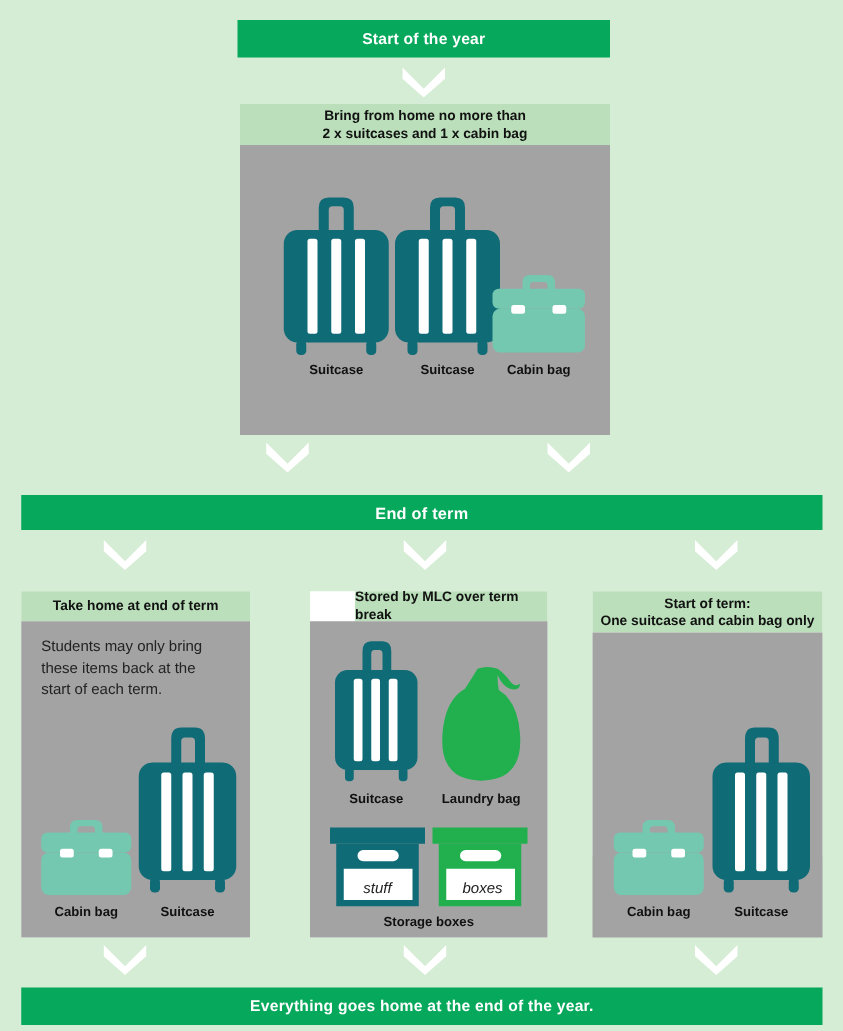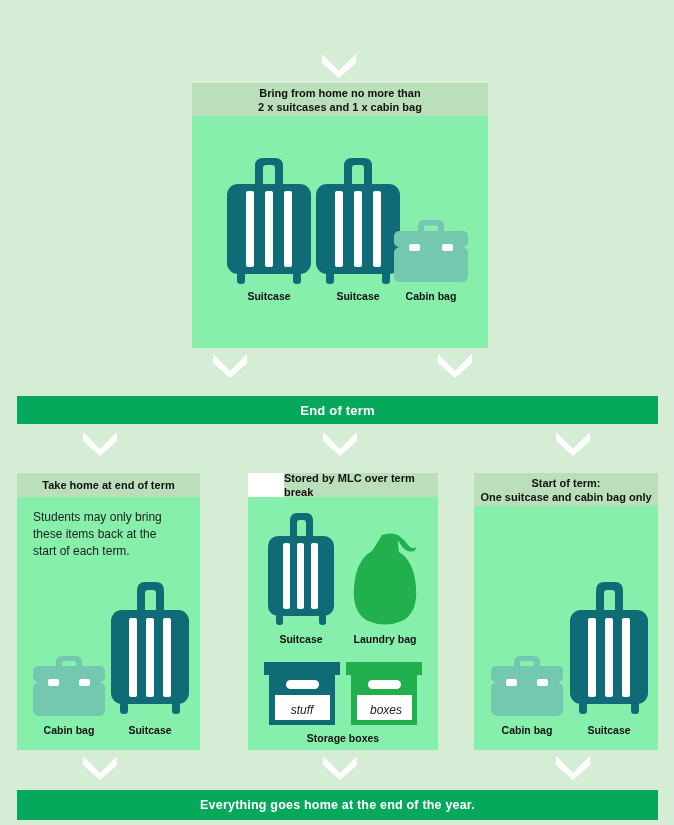--- a/index.html
+++ b/index.html
@@ -26,21 +26,21 @@
   .chev svg{display:block;width:100%;height:100%;}
 
   
   .card{position:absolute;background:#ffffff;}
   .card-head{
     background:#badfba;color:#111;
     font-size:11px;font-weight:bold;
     display:flex;flex-direction:column;align-items:center;justify-content:center;
     line-height:14px;
   }
-  .card-body{position:relative;background:#86efac;}
+  .card-body{position:relative;background:#a3a3a3;}
 
   #card-bring{left:192px;top:83px;width:296px;height:265px;}
   #card-bring .card-head{height:33px;}
   #card-bring .card-body{height:232px;}
 
   #card-take{left:17px;top:473px;width:183px;height:277px;}
   #card-take .card-head{height:24px;}
   #card-take .card-body{height:253px;}
 
   #card-stored{left:248px;top:473px;width:190px;height:277px;}
@@ -63,20 +63,23 @@
     position:absolute;width:100%;text-align:center;
     font-size:10.5px;font-weight:bold;color:#111;white-space:nowrap;
   }
   .cap-italic{font-style:italic;font-weight:normal;}
 </style>
 </head>
 <body>
 
 <div class="stage">
 
+  <div class="banner" id="banner-start">
+    <span>Start of the year</span>
+  </div>
 
   <div class="chev" style="left:319px;top:52px;">
     <svg viewBox="0 0 40 26">
         <path d="M3 2 L20 19 L37 2 L37 11 L20 26 L3 11 Z" fill="#ffffff"></path>
       </svg>
   </div>
 
   <div class="card" id="card-bring">
     <div class="card-head">
       <span>Bring from home no more than</span>

